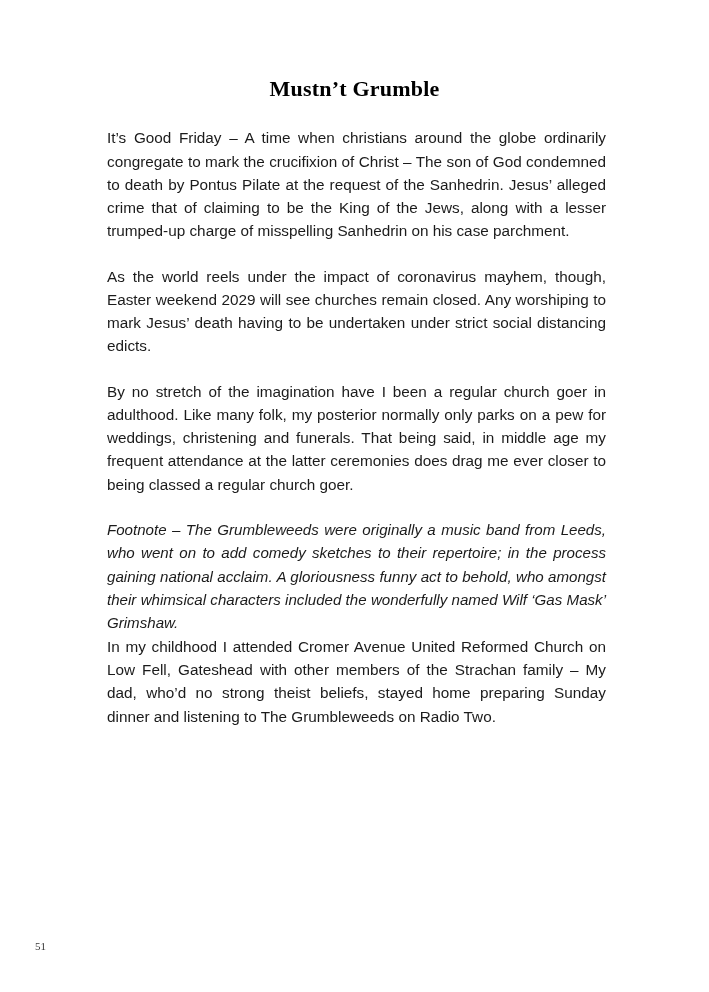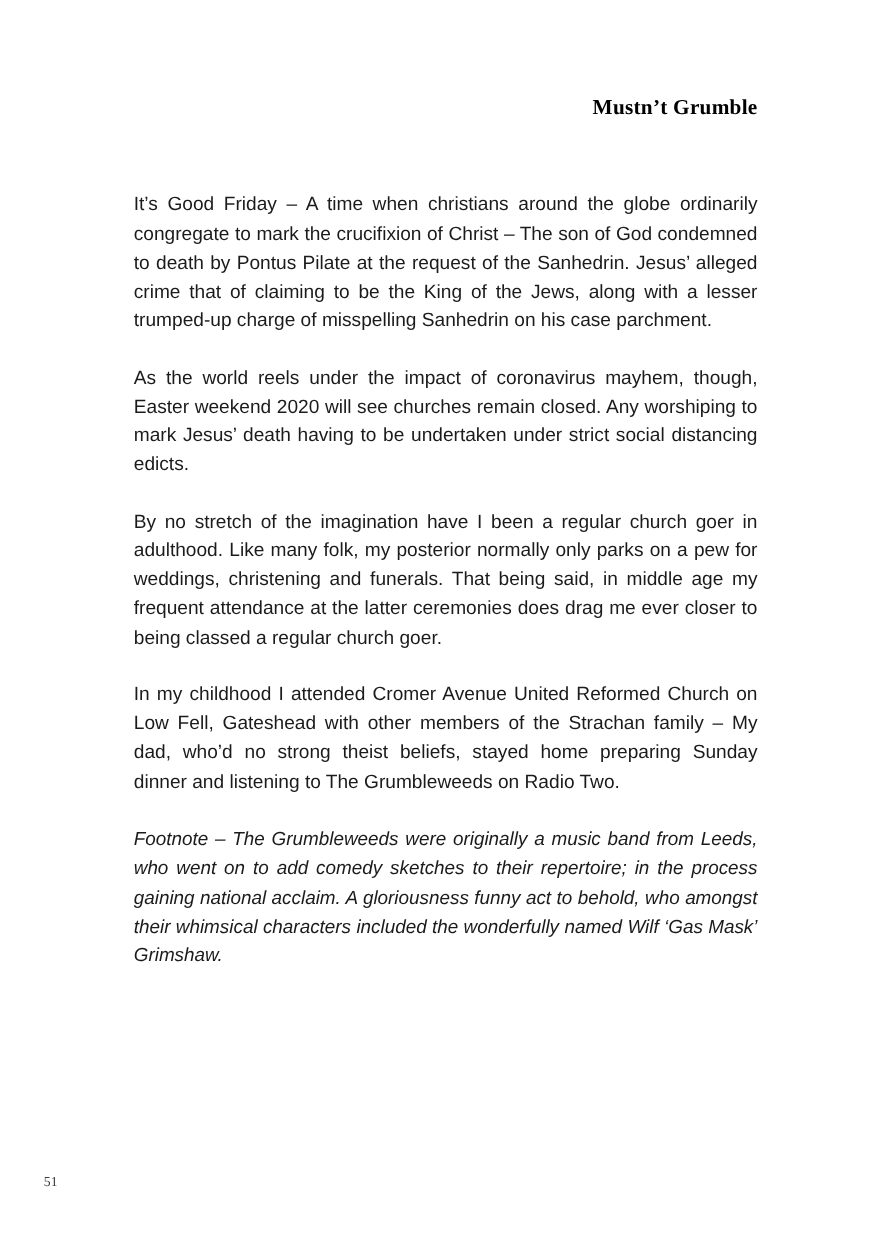--- a/index.html
+++ b/index.html
@@ -27,26 +27,26 @@
   .content {
     position: absolute;
     left: 103px;
     top: 76px;
     width: 503px;
   }
 
   .doc-title {
     font-family: "Liberation Serif", serif;
     font-weight: bold;
-    font-size: 17px;
+    font-size: 22px;
     line-height: 1.2;
-    text-align: right;
+    text-align: center;
     letter-spacing: 0.2px;
     color: #000000;
-    margin: 0 0 56px 0;
+    margin: 0 0 24px 0;
   }
 
   .para {
     font-family: "Liberation Sans", sans-serif;
     font-size: 15.3px;
     line-height: 1.52;
     text-align: justify;
     text-justify: inter-word;
     color: #1b1b1b;
     margin: 0 0 22px 4px;
@@ -78,24 +78,24 @@
 </head>
 <body>
 
 <div class="page">
   <div class="content">
 
     <h1 class="doc-title">Mustn’t Grumble</h1>
 
     <p class="para">It’s Good Friday – A time when christians around the globe ordinarily congregate to mark the crucifixion of Christ – The son of God condemned to death by Pontus Pilate at the request of the Sanhedrin. Jesus’ alleged crime that of claiming to be the King of the Jews, along with a lesser trumped-up charge of misspelling Sanhedrin on his case parchment.</p>
 
-    <p class="para">As the world reels under the impact of coronavirus mayhem, though, Easter weekend 2020 will see churches remain closed. Any worshiping to mark Jesus’ death having to be undertaken under strict social distancing edicts.</p>
+    <p class="para">As the world reels under the impact of coronavirus mayhem, though, Easter weekend 2029 will see churches remain closed. Any worshiping to mark Jesus’ death having to be undertaken under strict social distancing edicts.</p>
 
     <p class="para">By no stretch of the imagination have I been a regular church goer in adulthood. Like many folk, my posterior normally only parks on a pew for weddings, christening and funerals. That being said, in middle age my frequent attendance at the latter ceremonies does drag me ever closer to being classed a regular church goer.</p>
 
+    <p class="para footnote">Footnote – The Grumbleweeds were originally a music band from Leeds, who went on to add comedy sketches to their repertoire; in the process gaining national acclaim. A gloriousness funny act to behold, who amongst their whimsical characters included the wonderfully named Wilf ‘Gas Mask’ Grimshaw.</p>
+
     <p class="para last-body">In my childhood I attended Cromer Avenue United Reformed Church on Low Fell, Gateshead with other members of the Strachan family – My dad, who’d no strong theist beliefs, stayed home preparing Sunday dinner and listening to The Grumbleweeds on Radio Two.</p>
-
-    <p class="para footnote">Footnote – The Grumbleweeds were originally a music band from Leeds, who went on to add comedy sketches to their repertoire; in the process gaining national acclaim. A gloriousness funny act to behold, who amongst their whimsical characters included the wonderfully named Wilf ‘Gas Mask’ Grimshaw.</p>
 
   </div>
 
   <div class="page-number">51</div>
 </div>
 
 </body></html>

